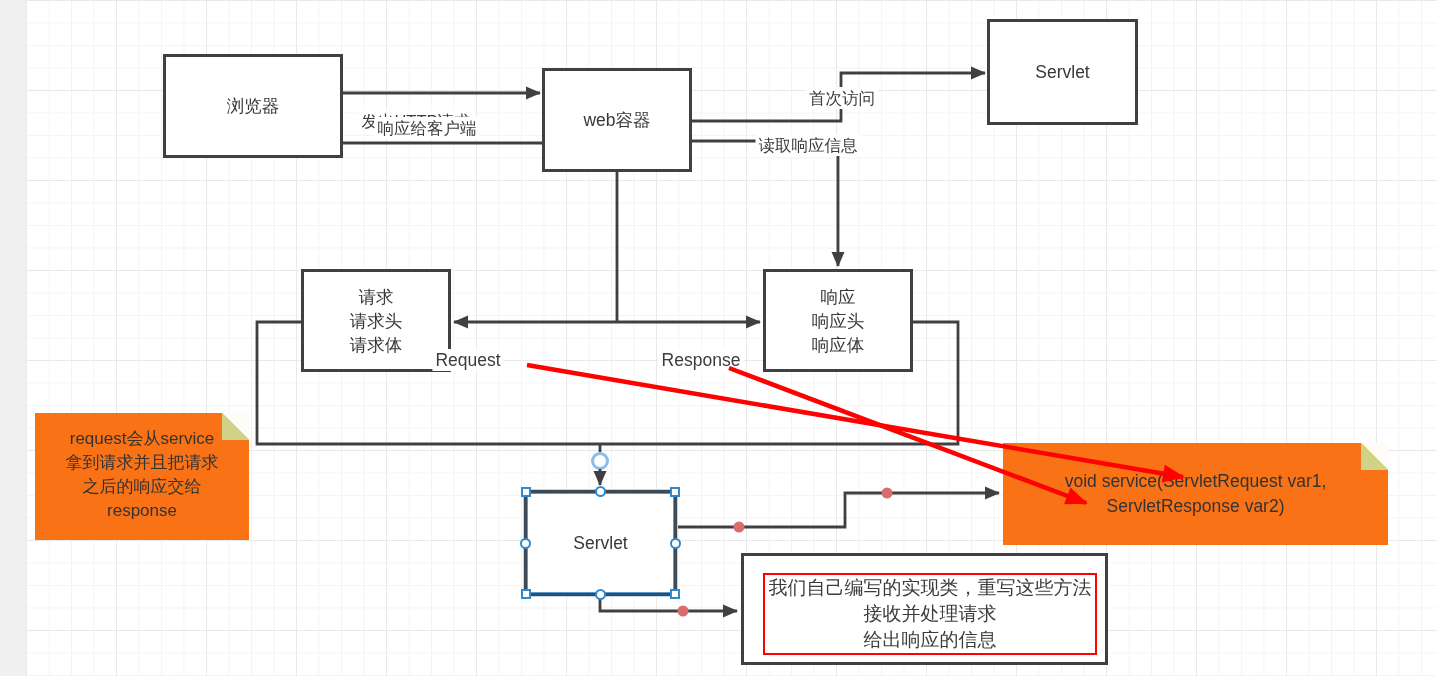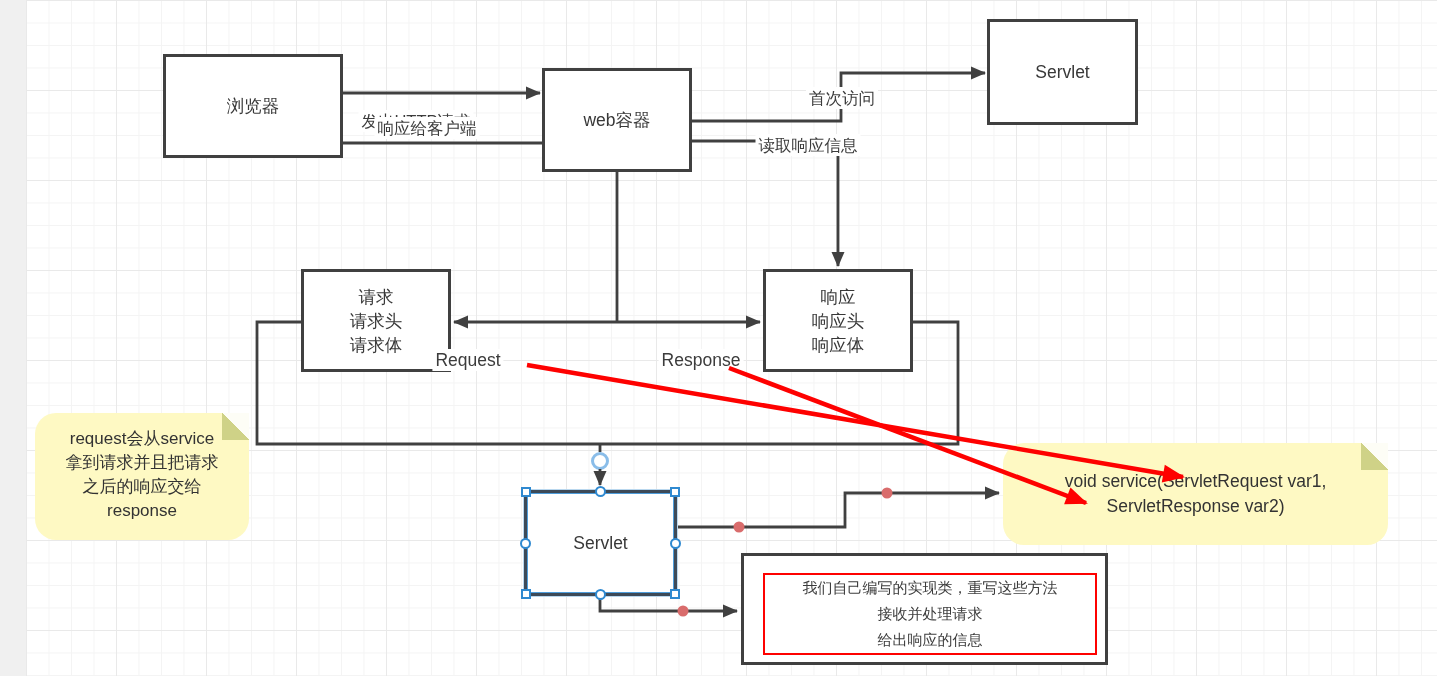--- a/index.html
+++ b/index.html
@@ -35,44 +35,44 @@
   .node .nline{white-space:nowrap;}
 
   .edge-label{
     position:absolute;transform:translate(-50%,-50%);
     background:#ffffff;color:#3c3c3c;font-size:16.5px;line-height:22px;
     padding:0 3px;white-space:nowrap;z-index:4;
   }
   .edge-label.plain{background:#ffffff;}
 
   .note{
-    position:absolute;background:#fef9c3;color:#333333;
+    position:absolute;background:#f97316;color:#333333;
     font-size:17px;line-height:24px;text-align:center;
-    box-sizing:border-box;z-index:5;border-radius:21px;
+    box-sizing:border-box;z-index:5;
   }
   .note .fold{
     position:absolute;top:0;right:0;width:27px;height:27px;
     background:linear-gradient(to left bottom,#fdfdf6 0 49%,#cfd287 50% 100%);
   }
 
   
   #node-servlet-selected{
     border:3px solid #3d4a58;
     box-shadow:inset 0 0 0 1px #4e9ddb, 0 0 0 1px #b9d7ee;
     z-index:3;
   }
   .handle{position:absolute;box-sizing:border-box;background:#ffffff;border:2px solid #2f89d0;z-index:7;}
   .handle.sq{width:10px;height:10px;}
   .handle.ci{width:11px;height:11px;border-radius:50%;}
 
   .impl-red-rect{
     position:absolute;left:19px;top:17px;right:8px;bottom:7px;
     border:2.5px solid #fe0100;
     display:flex;flex-direction:column;align-items:center;justify-content:center;
-    color:#3c3c3c;font-size:15px;line-height:26px;
+    color:#3c3c3c;font-size:19px;line-height:26px;
   }
 </style>
 </head>
 <body>
 
 <div id="stage">
   <div id="left-band"></div>
   <div id="grid"></div>
 
   <svg id="connector-layer" class="layer">

